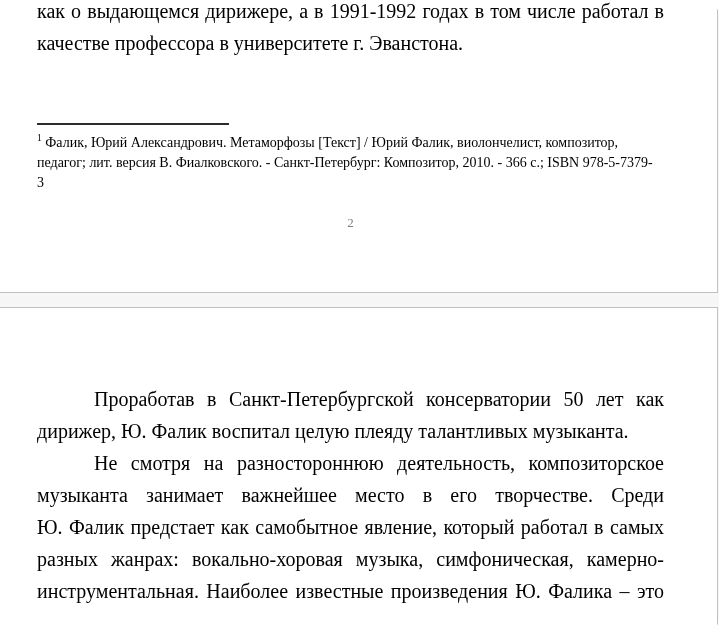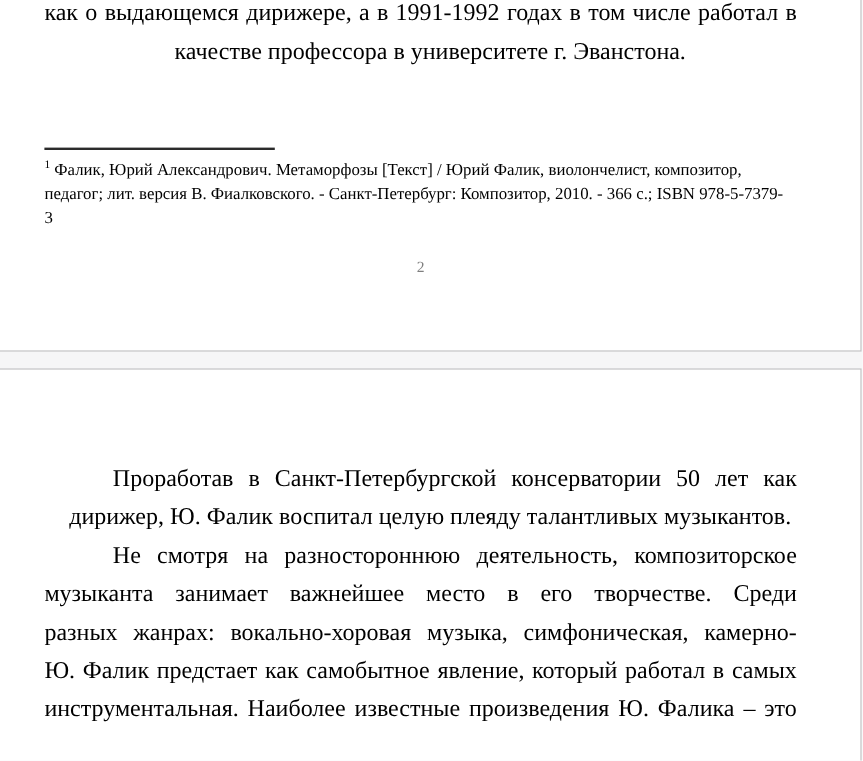--- a/index.html
+++ b/index.html
@@ -2,39 +2,40 @@
 <html><head>
 <meta charset="utf-8">
 <style>
   html, body { margin: 0; padding: 0; }
   body { width: 719px; height: 634px; overflow: hidden; }
   .viewport {
     position: relative; width: 719px; height: 634px;
     background: #f6f6f7; overflow: hidden;
     font-family: "Liberation Serif", "DejaVu Serif", serif;
     color: #000;
+    border-radius: 16px;
   }
   .page {
     position: absolute; left: -19px; width: 737px;
     background: #ffffff; border: 1px solid #c1c1c4;
     box-sizing: border-box;
   }
   .page-prev { top: -310px; height: 603px; }
   .page-next { top: 307px;  height: 700px; }
 
   .textcol { position: absolute; left: 55px; width: 627px; }
 
   .bline {
     height: 32px; line-height: 32px; font-size: 20px;
     overflow: hidden; white-space: normal;
   }
   .j { text-align: justify; }
   .j::after { content: ""; display: inline-block; width: 100%; height: 0; vertical-align: top; }
   .ind { text-indent: 57px; }
-  .end { text-align: center; margin-left: 16px; }
+  .end { text-align: left; }
 
   .fn-sep {
     position: absolute; left: 55px; width: 192px; height: 2px;
     background: #2b2b2b;
   }
   .fn-block { position: absolute; left: 55px; width: 627px; }
   .fn-line { font-size: 14px; line-height: 20px; height: 20px; overflow: hidden; text-align: left; }
   .fn-line sup { font-size: 9.5px; vertical-align: super; line-height: 0; }
 
   .page-number {
@@ -63,23 +64,23 @@
       <div class="fn-line">3</div>
     </div>
 
     <div class="page-number" style="top:522px;">2</div>
   </div>
 
   <div class="page page-next">
 
     <div class="textcol" style="top:75px;">
       <div class="bline j ind">Проработав в Санкт-Петербургской консерватории 50 лет как педагог</div>
-      <div class="bline end">дирижер, Ю. Фалик воспитал целую плеяду талантливых музыкантов.</div>
+      <div class="bline end">дирижер, Ю. Фалик воспитал целую плеяду талантливых музыканта.</div>
 
       <div class="bline j ind">Не смотря на разностороннюю деятельность, композиторское наследие</div>
       <div class="bline j">музыканта занимает важнейшее место в его творчестве. Среди современников</div>
+      <div class="bline j">Ю. Фалик предстает как самобытное явление, который работал в самых</div>
       <div class="bline j">разных жанрах: вокально-хоровая музыка, симфоническая, камерно-</div>
-      <div class="bline j">Ю. Фалик предстает как самобытное явление, который работал в самых</div>
       <div class="bline j">инструментальная. Наиболее известные произведения Ю. Фалика – это балет-</div>
     </div>
   </div>
 
 </div>
 
 </body></html>

